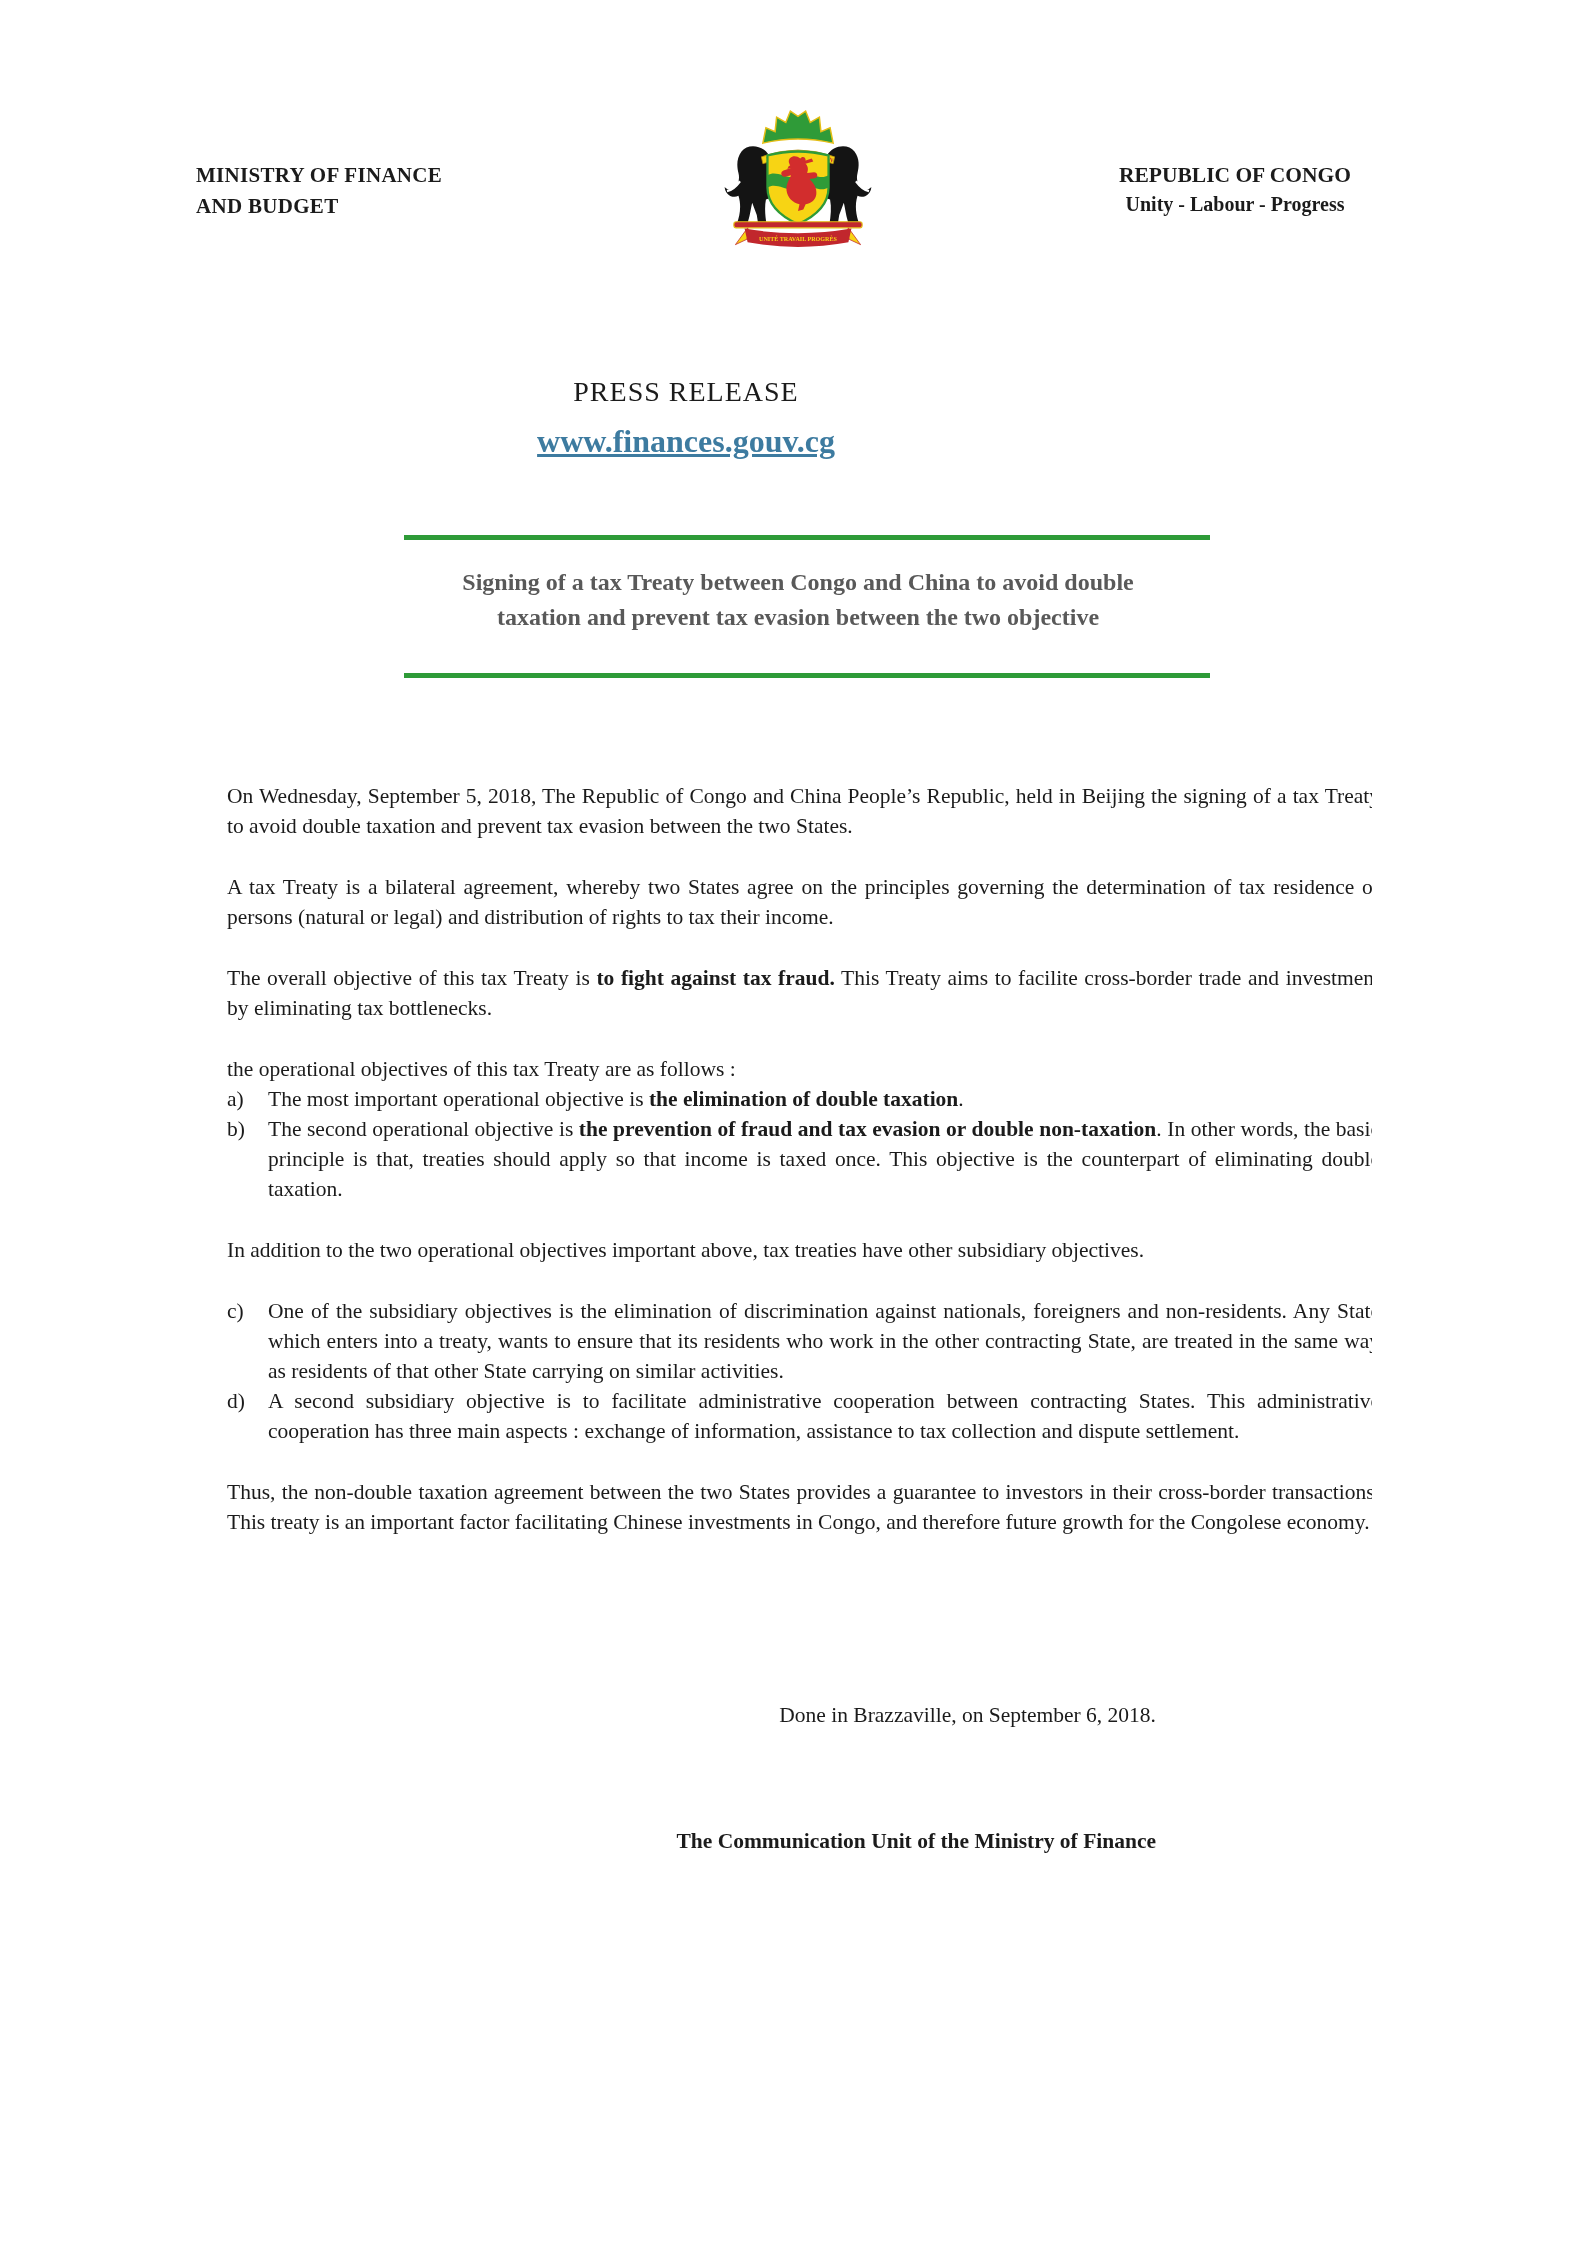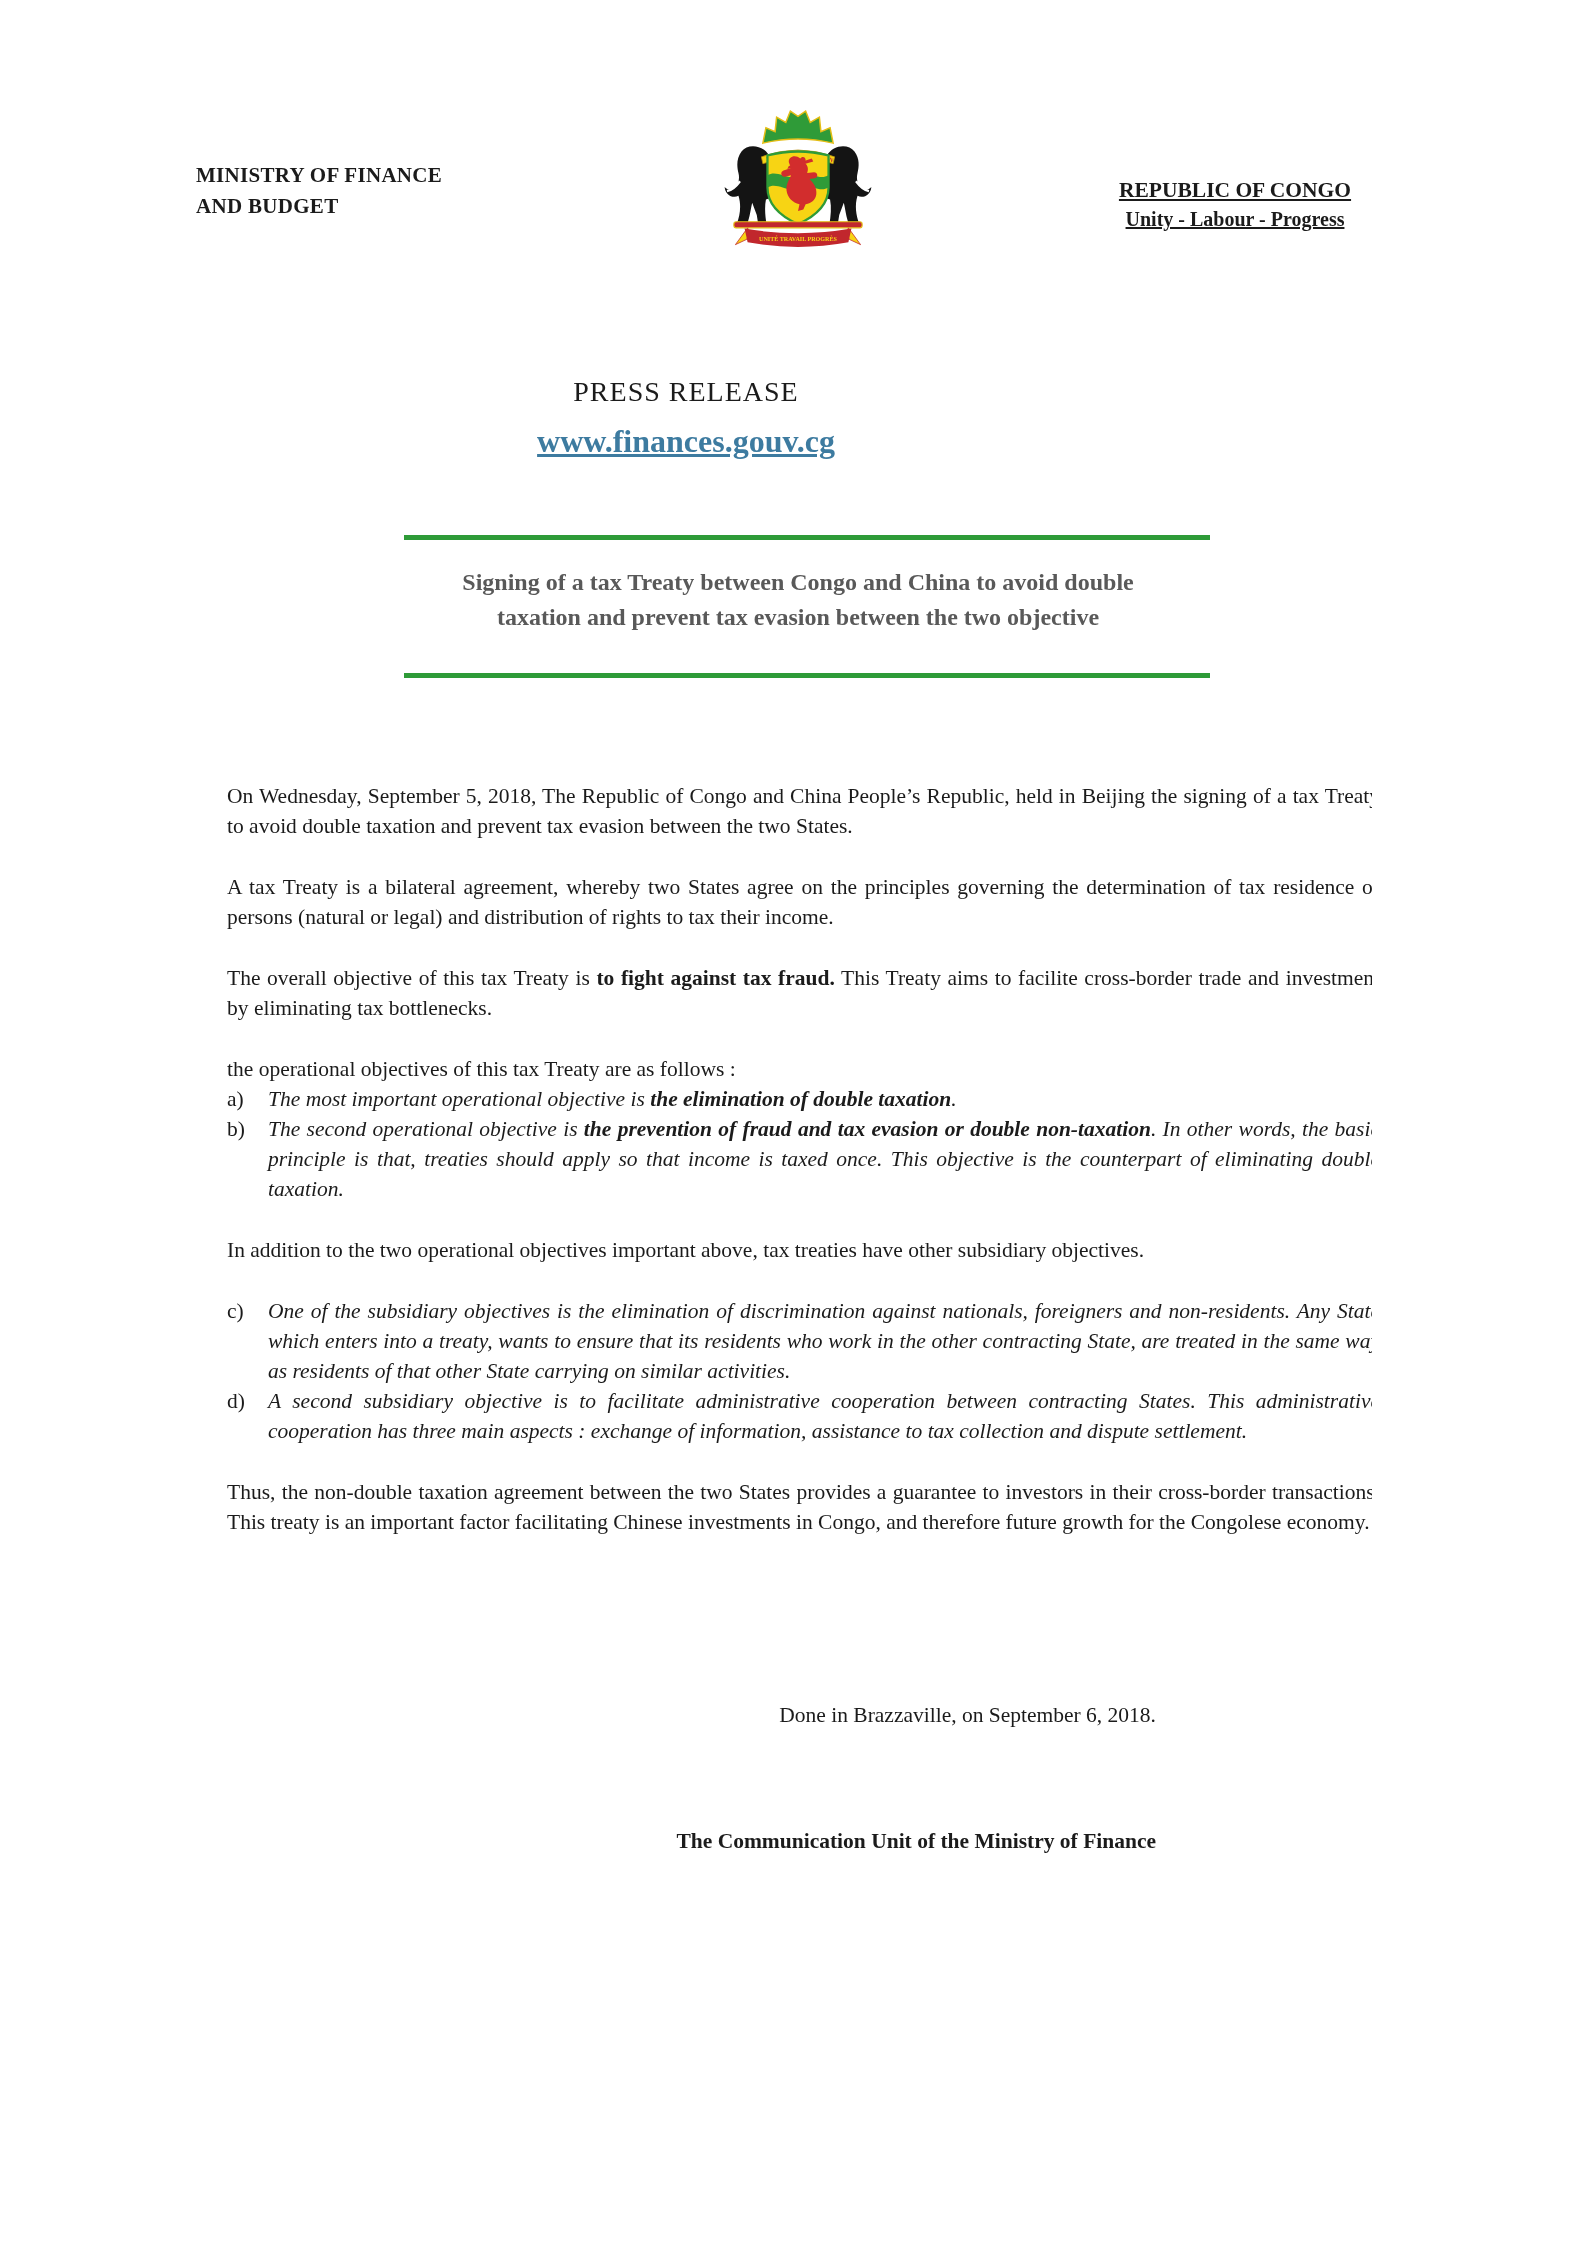--- a/index.html
+++ b/index.html
@@ -13,22 +13,22 @@
   }
 
   
   .ministry {
     position:absolute; left:196px; top:160px;
     font-size:21px; font-weight:bold; line-height:31px; letter-spacing:0.3px;
   }
   .emblem { position:absolute; left:721px; top:108px; width:154px; height:142px; }
   .emblem svg { width:100%; height:100%; display:block; }
   .republic {
-    position:absolute; left:1090px; top:175px; width:290px;
-    text-align:center; font-weight:bold;text-decoration:underline;
+    position:absolute; left:1090px; top:160px; width:290px;
+    text-align:center; font-weight:bold;
   }
   .republic .rep-name { font-size:21.5px; line-height:30px; }
   .republic .motto { font-size:20px; line-height:28px; }
 
   
   .press-release {
     position:absolute; left:0; top:376px; width:100%;
     text-align:center; font-size:28px; letter-spacing:1px;
   }
   .website-wrap { position:absolute; left:0; top:423px; width:100%; text-align:center; }
@@ -52,21 +52,21 @@
 
   
   .body-text {
     position:absolute; left:227px; top:781px; width:1153px;
     font-size:21.5px; line-height:30px; text-align:justify;
   }
   .body-text p { margin:0; }
   .mb { margin-bottom:31px !important; }
   .li { display:flex; }
   .li-label { flex:0 0 41px; }
-  .li-body { flex:1 1 auto; text-align:justify;font-style:italic; }
+  .li-body { flex:1 1 auto; text-align:justify; }
   b { font-weight:bold; }
 
   
   .dateline {
     position:absolute; right:216px; top:1703px;
     font-size:21.5px; text-align:right;
   }
   .signature {
     position:absolute; right:216px; top:1829px;
     font-size:21.5px; font-weight:bold; text-align:right;

